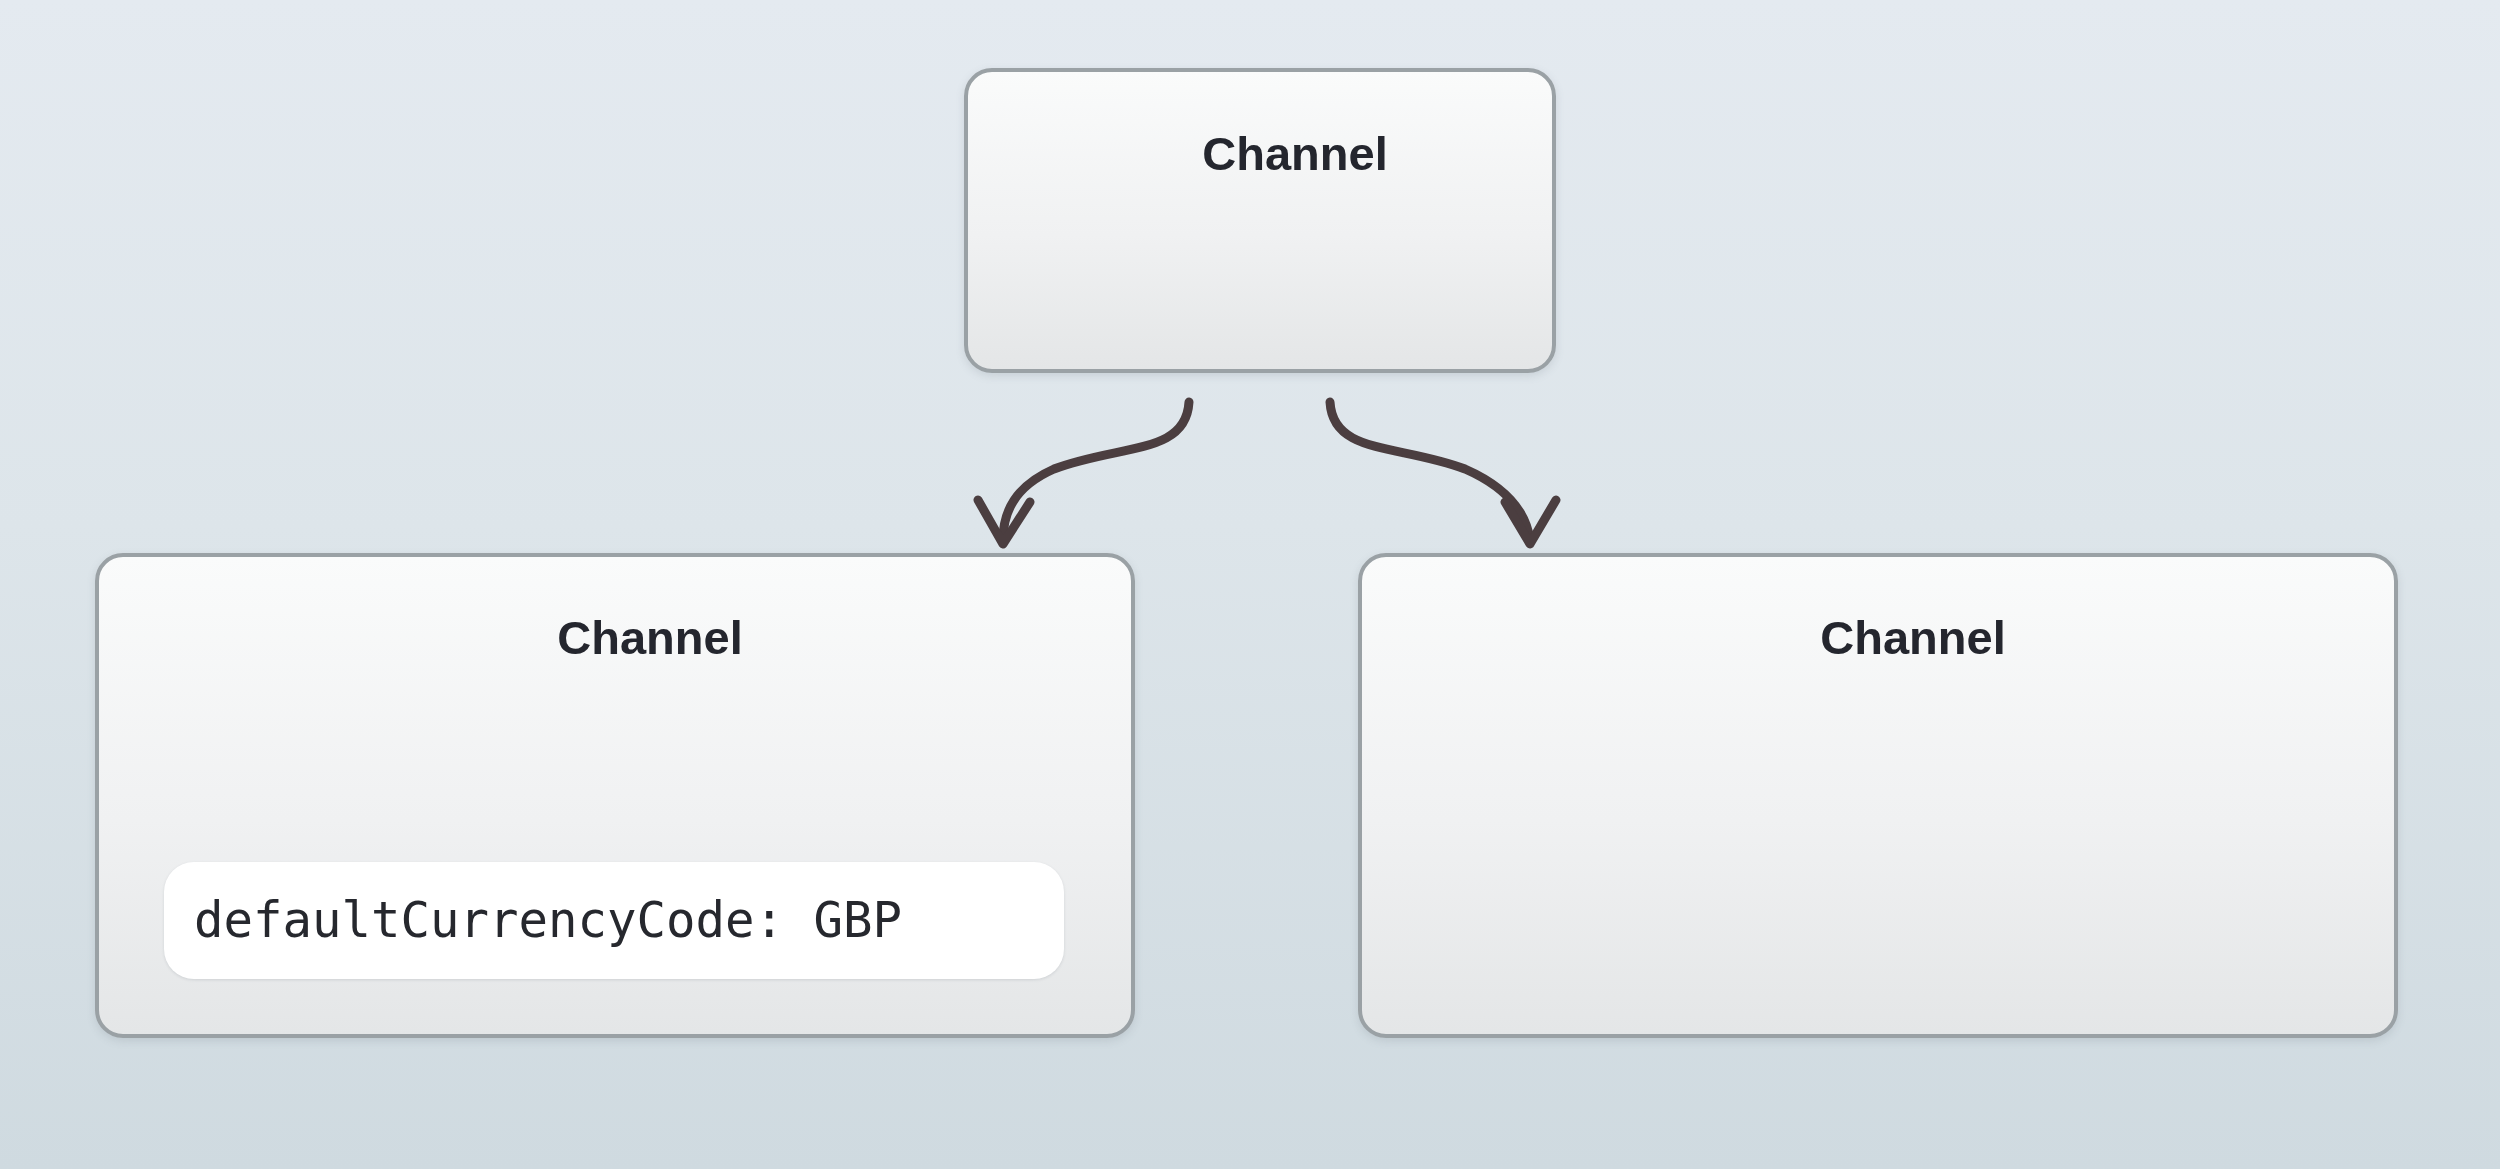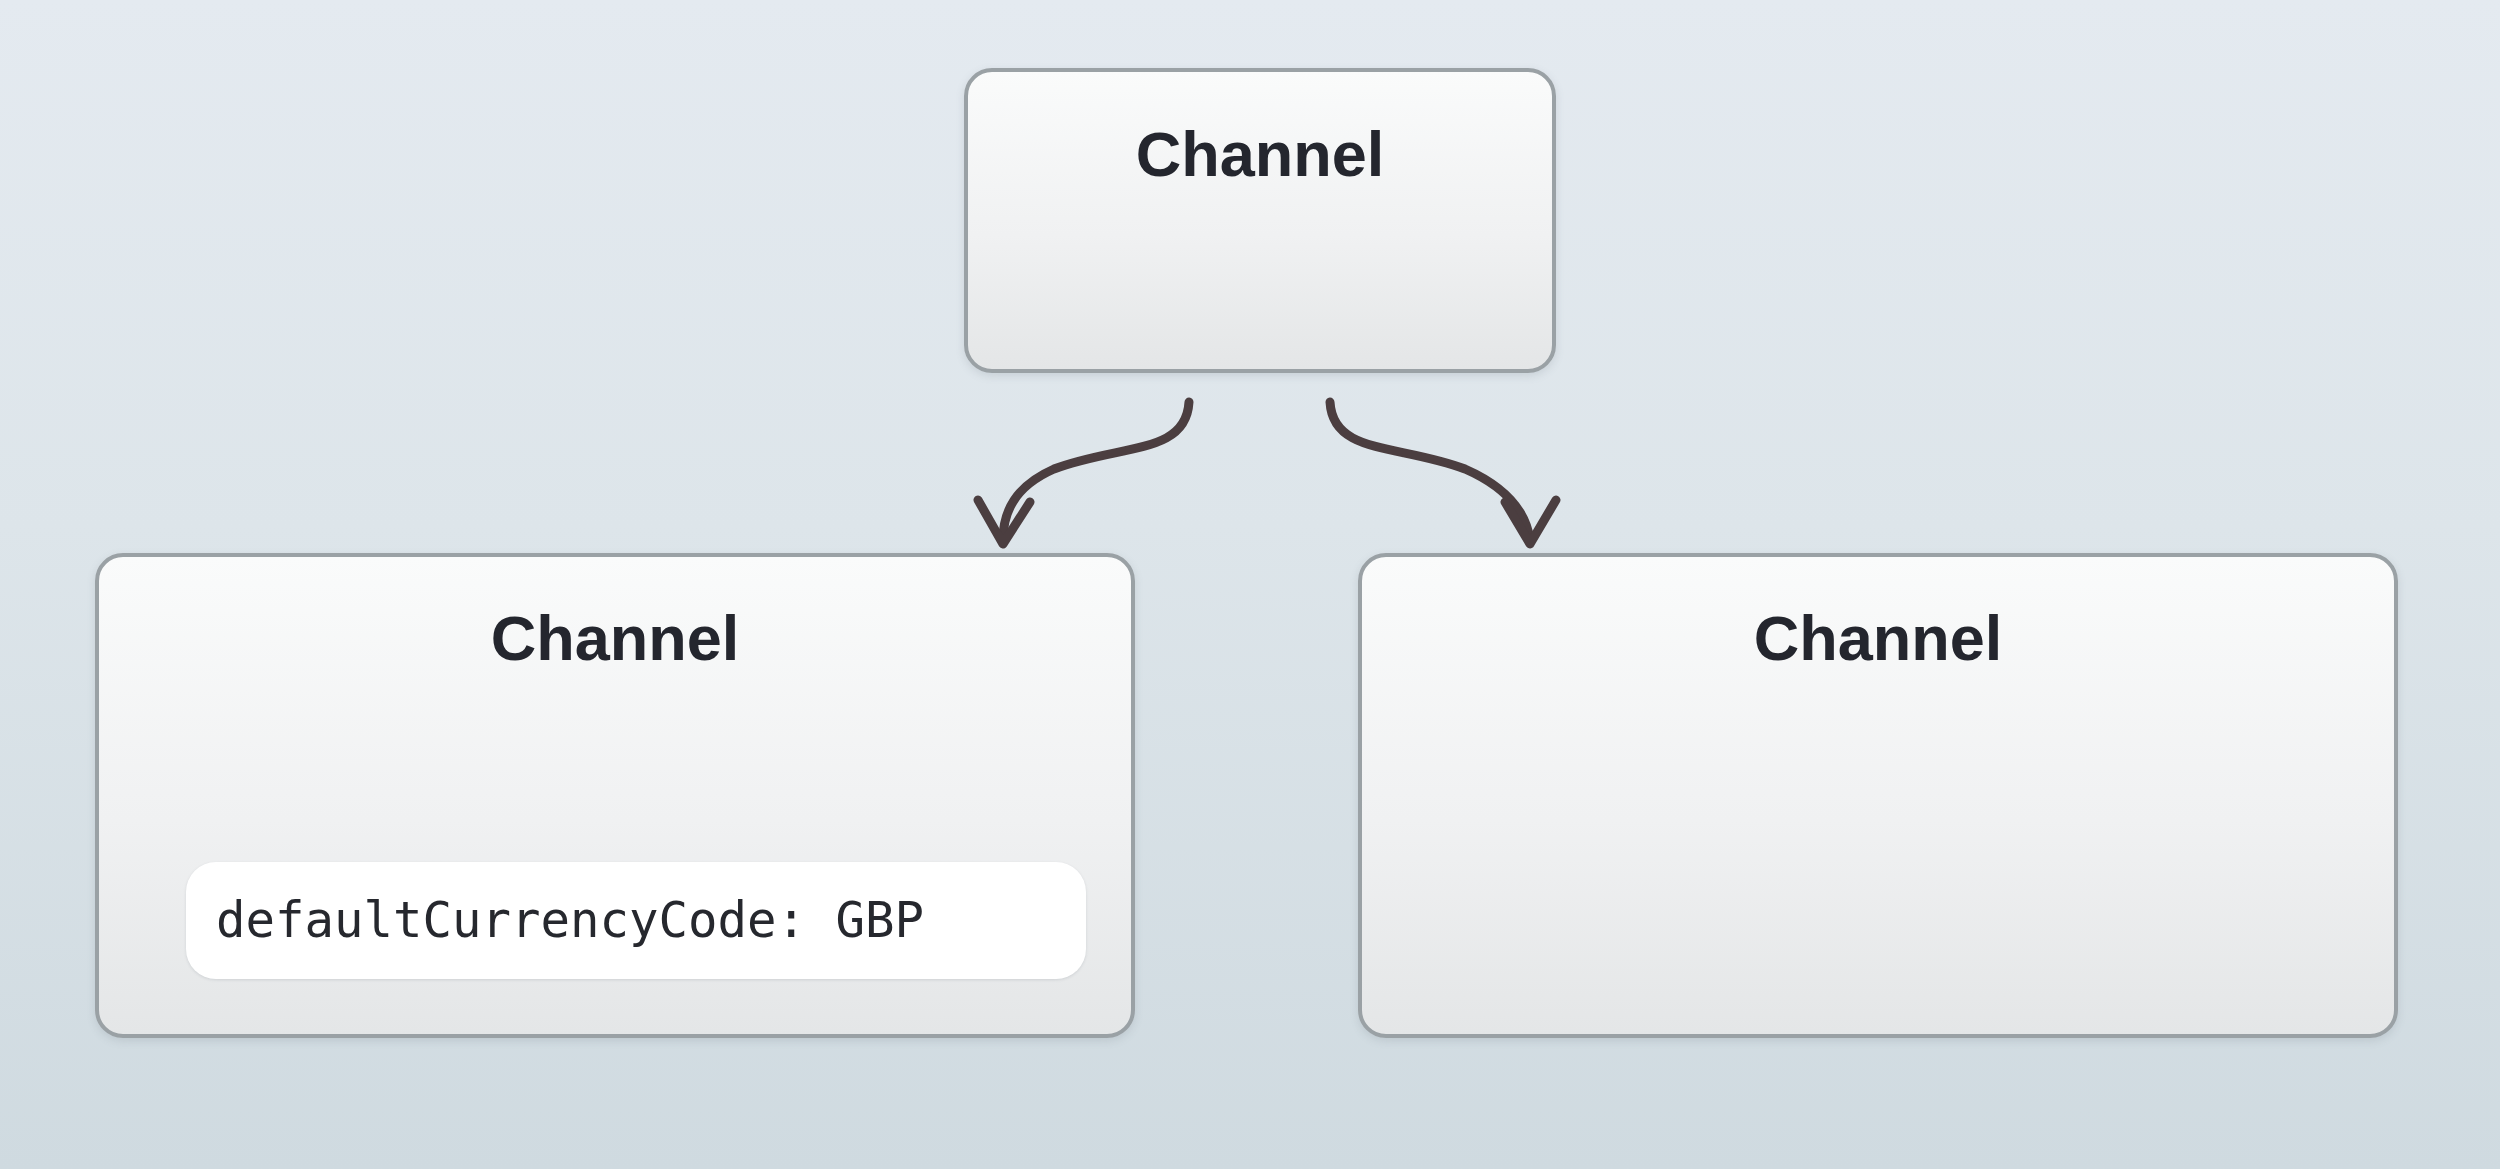--- a/index.html
+++ b/index.html
@@ -55,43 +55,43 @@
   .type-label, .node-name {
     position: absolute;
     left: 0;
     width: 100%;
     text-align: center;
     line-height: 72px;
     font-weight: bold;
     white-space: nowrap;
   }
   .type-label {
-    font-size: 63px;
+    font-size: 47px;
     color: #24262e;
+    padding-left: 35px;
   }
   .node-name {
     font-size: 63px;
     color: #2b4c8e;
   }
   .node-root .type-label { top: 46px; }
   .node-root .node-name  { top: 183px; }
   .node-child .type-label { top: 45px; }
   .node-child .node-name  { top: 177px; }
   .attr-pill {
     position: absolute;
     left: 65px;
     top: 305px;
     width: 900px;
     height: 117px;
     box-sizing: border-box;
     background: #ffffff;
     border-radius: 30px;
     padding-left: 30px;
     box-shadow: 0 1px 3px rgba(110, 120, 130, 0.20);
-    margin-left: 22px;
   }
   .attr-code {
     display: block;
     font-family: "DejaVu Sans Mono", "Liberation Mono", monospace;
     font-size: 49px;
     line-height: 117px;
     color: #26282e;
     white-space: nowrap;
   }
 </style>

